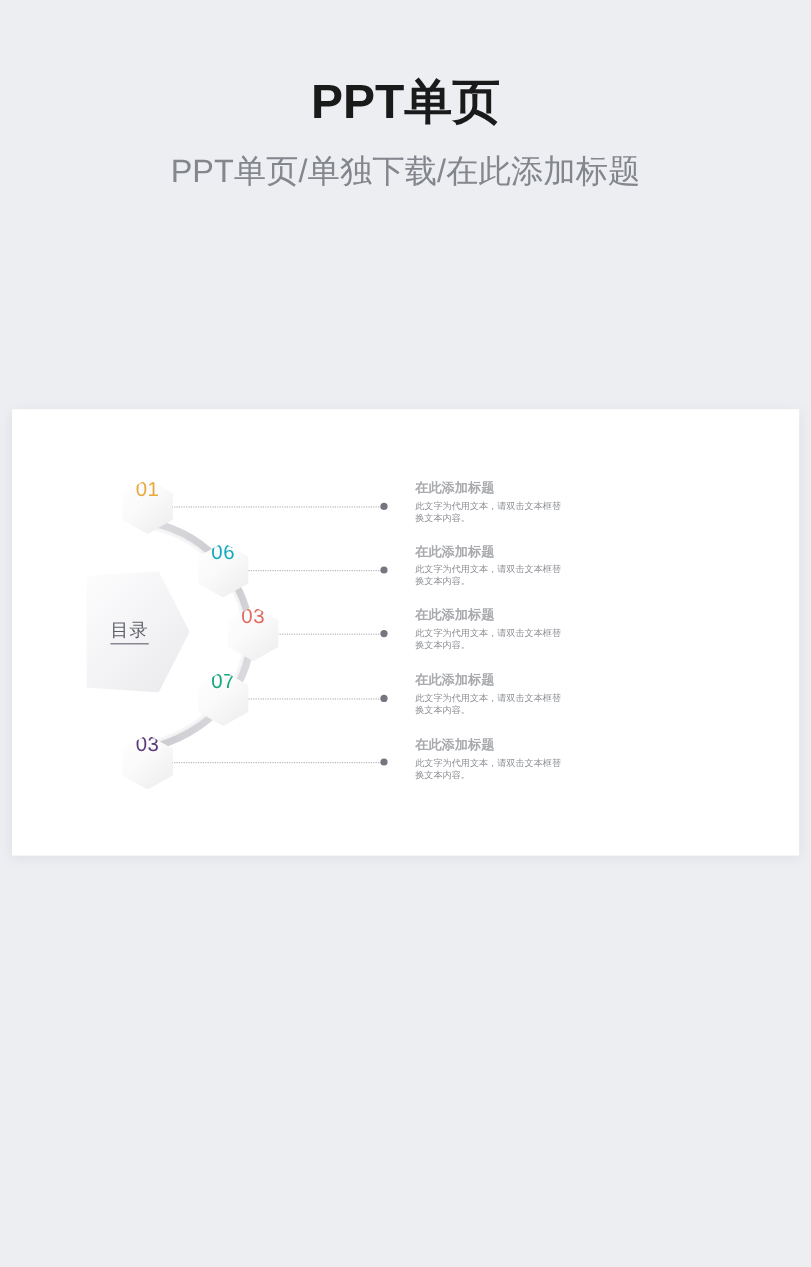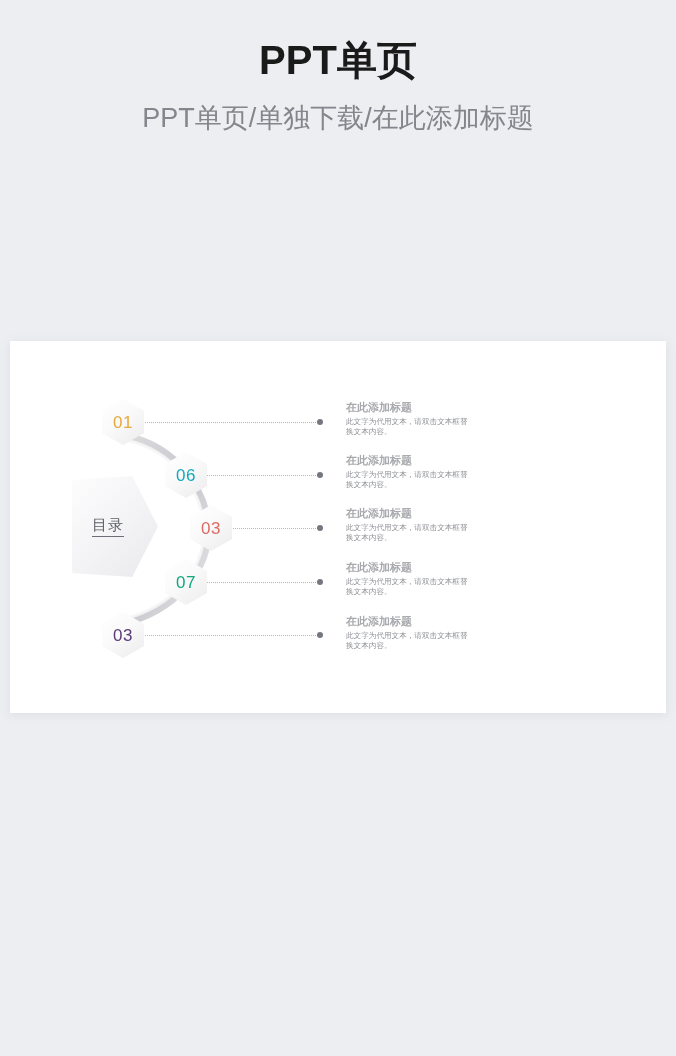--- a/index.html
+++ b/index.html
@@ -11,21 +11,21 @@
     height: 1056px;
     background: #edeef2;
     font-family: "Liberation Sans", "DejaVu Sans", sans-serif;
     overflow: hidden;
     position: relative;
   }
 
   
   #header {
     width: 676px;
-    padding-top: 37px;
+    padding-top: 62px;
     text-align: center;
   }
   #page-title {
     font-size: 40px;
     font-weight: bold;
     color: #1a1a1a;
     letter-spacing: 0px;
     line-height: 1.15;
     margin: 0;
   }
@@ -83,21 +83,20 @@
   }
 
   
   .hex-node {
     position: absolute;
     width: 42px;
     height: 46px;
     background: linear-gradient(140deg, #ffffff 0%, #fafafb 45%, #ececed 100%);
     clip-path: polygon(50% 0%, 100% 26%, 100% 74%, 50% 100%, 0% 74%, 0% 26%);
     display: flex;
-    align-items: center;
     justify-content: center;
     filter: drop-shadow(2px 3px 4px rgba(140,143,152,0.42));
   }
   .hex-num {
     font-size: 17px;
     line-height: 1;
     font-weight: normal;
     letter-spacing: 0.5px;
   }
 

